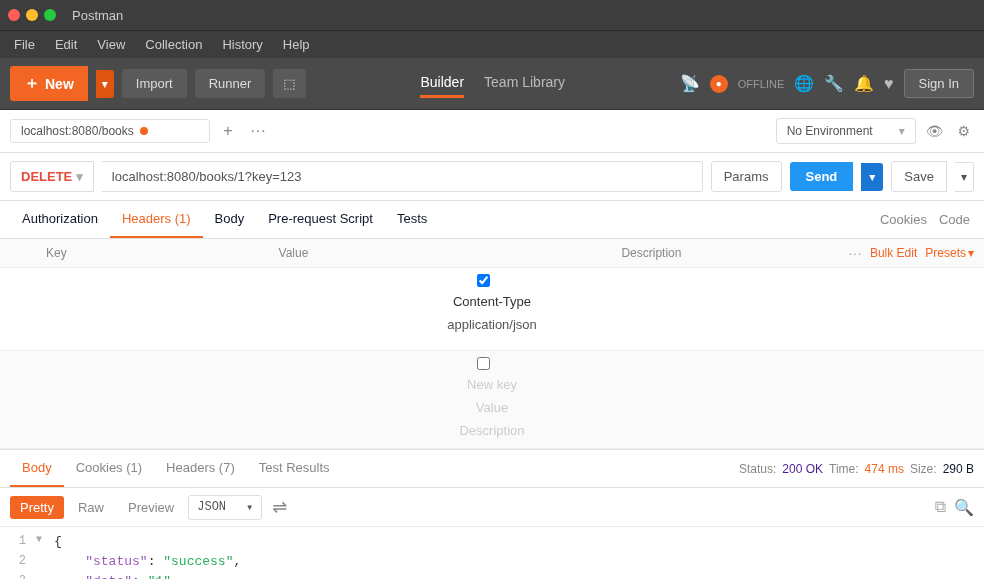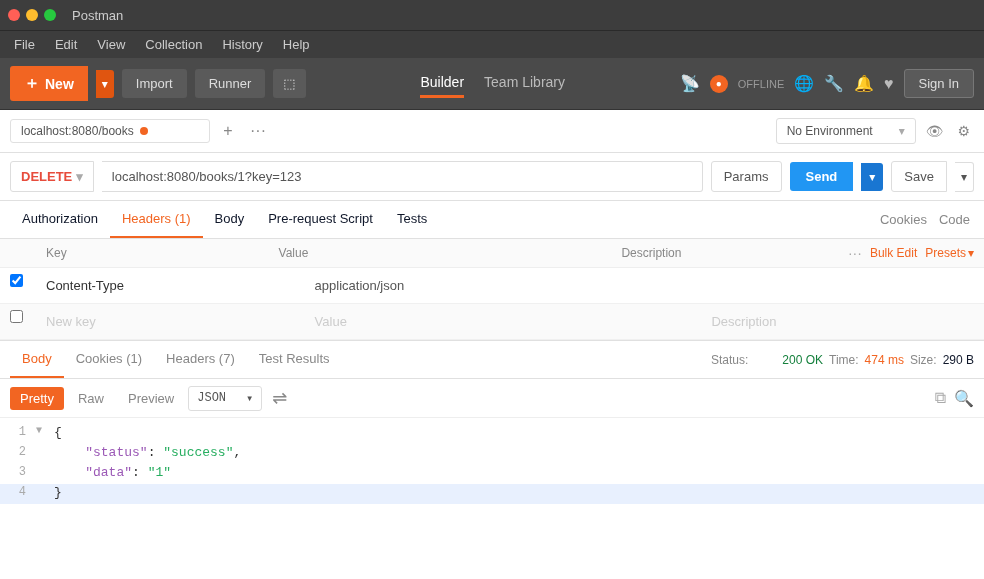--- a/index.html
+++ b/index.html
@@ -280,23 +280,24 @@
     .col-key { flex: 2; color: #888; font-size: 12px; padding: 0 6px; }
     .col-value { flex: 3; color: #888; font-size: 12px; padding: 0 6px; }
     .col-desc { flex: 2; color: #888; font-size: 12px; padding: 0 6px; }
     .col-actions { display: flex; align-items: center; gap: 8px; margin-left: auto; }
     .bulk-edit { color: #f26522; font-size: 12px; cursor: pointer; }
     .presets { color: #f26522; font-size: 12px; cursor: pointer; display: flex; align-items: center; gap: 2px; }
     .three-dots { color: #aaa; font-size: 14px; cursor: pointer; }
 
     .headers-row {
       display: flex;
-      align-items: flex-start;
+      align-items: center;
       padding: 6px 10px;
       border-bottom: 1px solid #f0f0f0;
+      flex-direction: column;
     }
     .headers-row input[type="checkbox"] { margin: 0; }
     .headers-row .key-cell {
       flex: 2;
       padding: 4px 6px;
       font-size: 13px;
       color: #333;
     }
     .headers-row .value-cell {
       flex: 3;
@@ -329,21 +330,21 @@
       font-size: 13px;
       color: #888;
       cursor: pointer;
       border-bottom: 2px solid transparent;
     }
     .resp-tab.active {
       color: #f26522;
       border-bottom: 2px solid #f26522;
     }
     .resp-status { margin-left: auto; display: flex; align-items: center; gap: 6px; font-size: 12px; color: #888; }
-    .status-val { color: #15803d; margin-left: 28px; }
+    .status-val { color: #4c1d95; }
     .time-val { color: #f26522; }
     .size-val { color: #0f172a; }
 
     
     .resp-body-toolbar {
       background: white;
       border-bottom: 1px solid #eee;
       display: flex;
       align-items: center;
       padding: 6px 10px;

